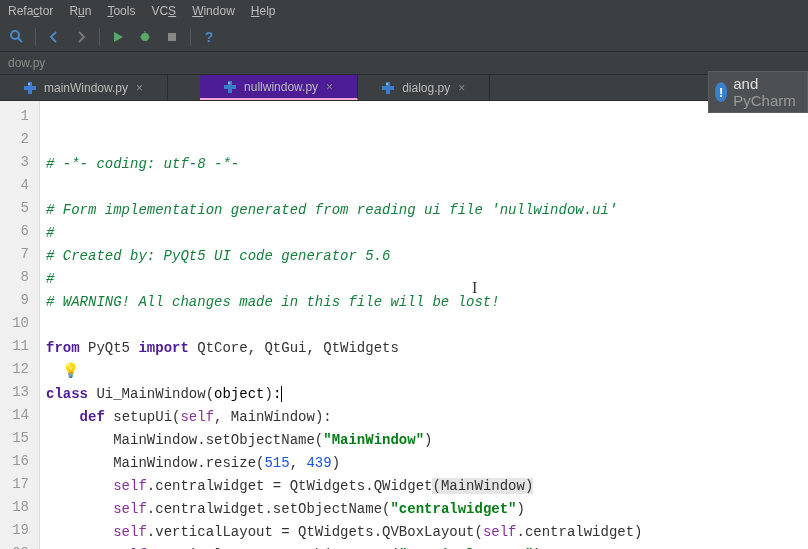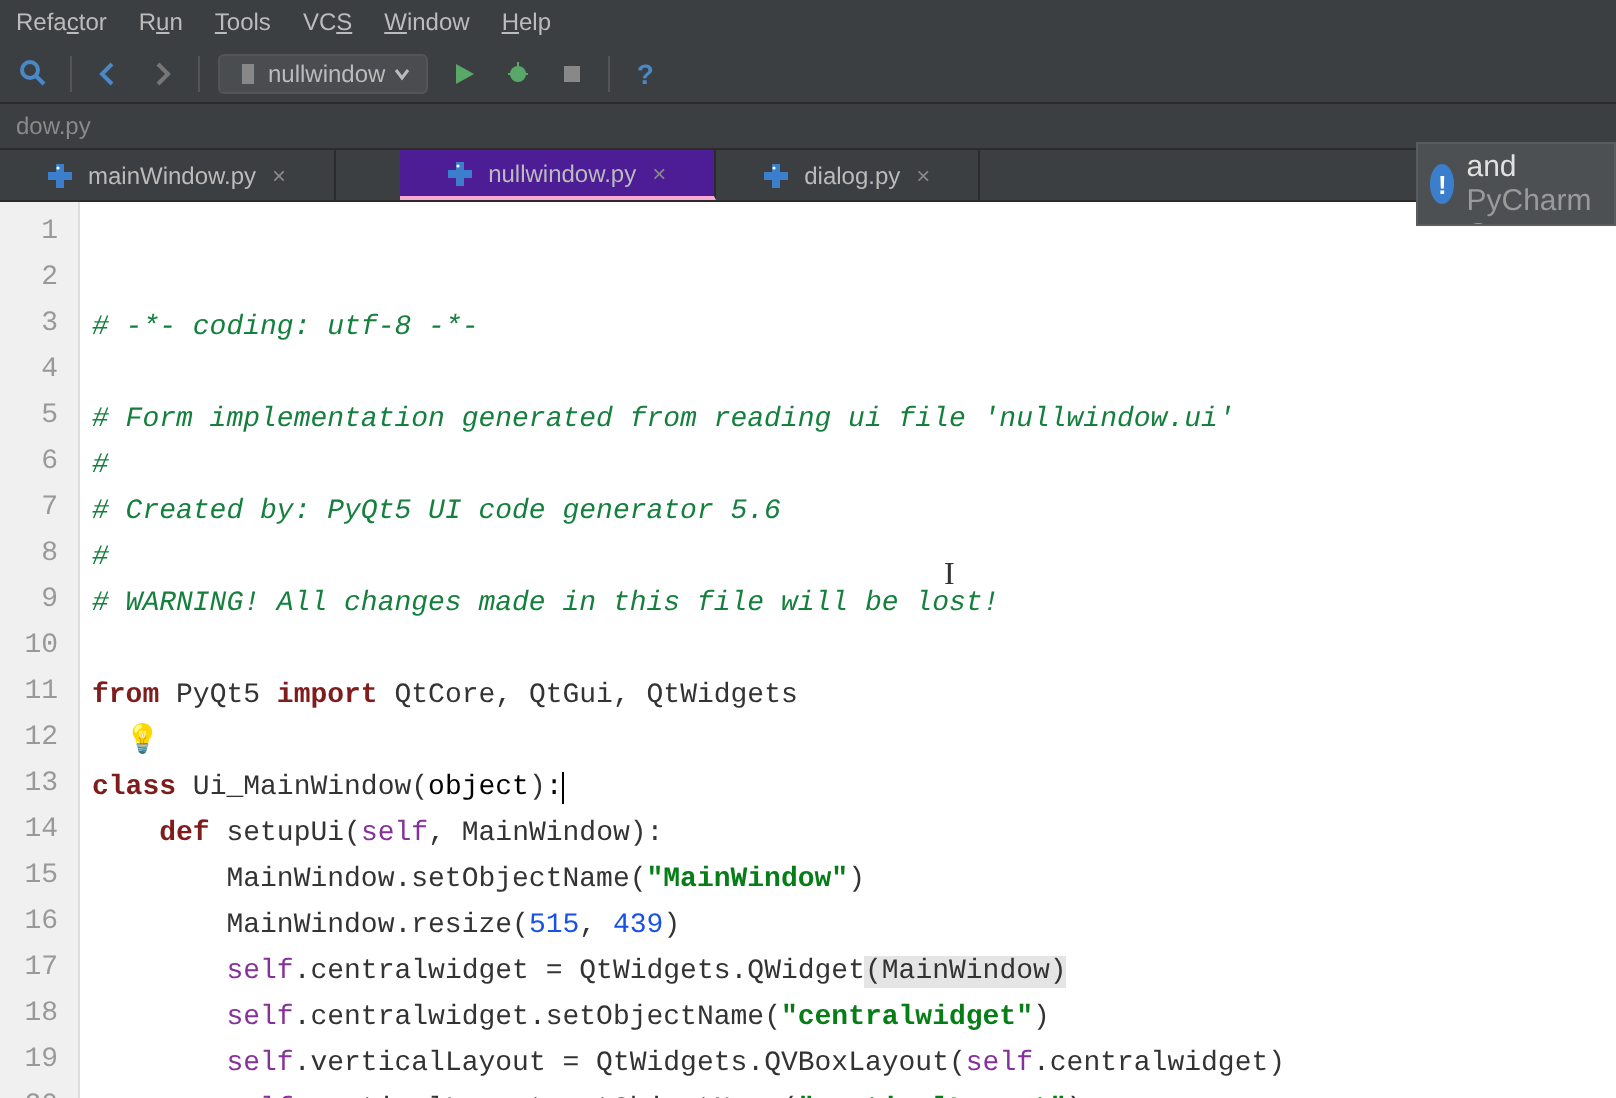--- a/index.html
+++ b/index.html
@@ -88,21 +88,21 @@
 }
 .gutter div { height:23px; line-height:23px; }
 .code {
   padding:4px 6px;
   white-space:pre;
   color:#333;
   position:relative;
 }
 .code div { height:23px; line-height:23px; }
 .comment { color:#15803d; font-style:italic; }
-.kw { color:#7f1d1d; font-weight:bold; }
+.kw { color:#4c1d95; font-weight:bold; }
 .builtin { color:#000; }
 .strb { color:#067d17; font-weight:bold; }
 .num { color:#1750eb; }
 .self { color:#863199; }
 .paren { color:#000; }
 .hl { background:#e5e5e5;margin-top:24px; }
 .bulb { color:#f0a30a; }
 .notif {
   position:absolute;
   top:71px; right:0;
@@ -156,29 +156,20 @@
     <svg width="14" height="14" viewBox="0 0 14 14">
         <path d="M9 2 L4 7 L9 12" fill="none" stroke="#4a88c7" stroke-width="2"></path>
       </svg>
   </div>
   <div class="icon-btn">
     <svg width="14" height="14" viewBox="0 0 14 14">
         <path d="M5 2 L10 7 L5 12" fill="none" stroke="#777" stroke-width="2"></path>
       </svg>
   </div>
   <div class="vsep"></div>
-  <div class="run-config">
-    <svg width="12" height="12" viewBox="0 0 12 12">
-        <rect x="3" y="1" width="6" height="10" fill="#888"></rect>
-      </svg>
-    <span>nullwindow</span>
-    <svg width="8" height="8" viewBox="0 0 8 8">
-        <path d="M1 2 L4 6 L7 2" fill="none" stroke="#bbb" stroke-width="1.5"></path>
-      </svg>
-  </div>
   <div class="icon-btn">
     <svg width="14" height="14" viewBox="0 0 14 14">
         <path d="M3 2 L12 7 L3 12 Z" fill="#59a869"></path>
       </svg>
   </div>
   <div class="icon-btn">
     <svg width="14" height="14" viewBox="0 0 14 14">
         <circle cx="7" cy="7" r="4" fill="#59a869"></circle>
         <line x1="7" y1="1" x2="7" y2="4" stroke="#59a869"></line>
         <line x1="2" y1="7" x2="4" y2="7" stroke="#59a869"></line>

